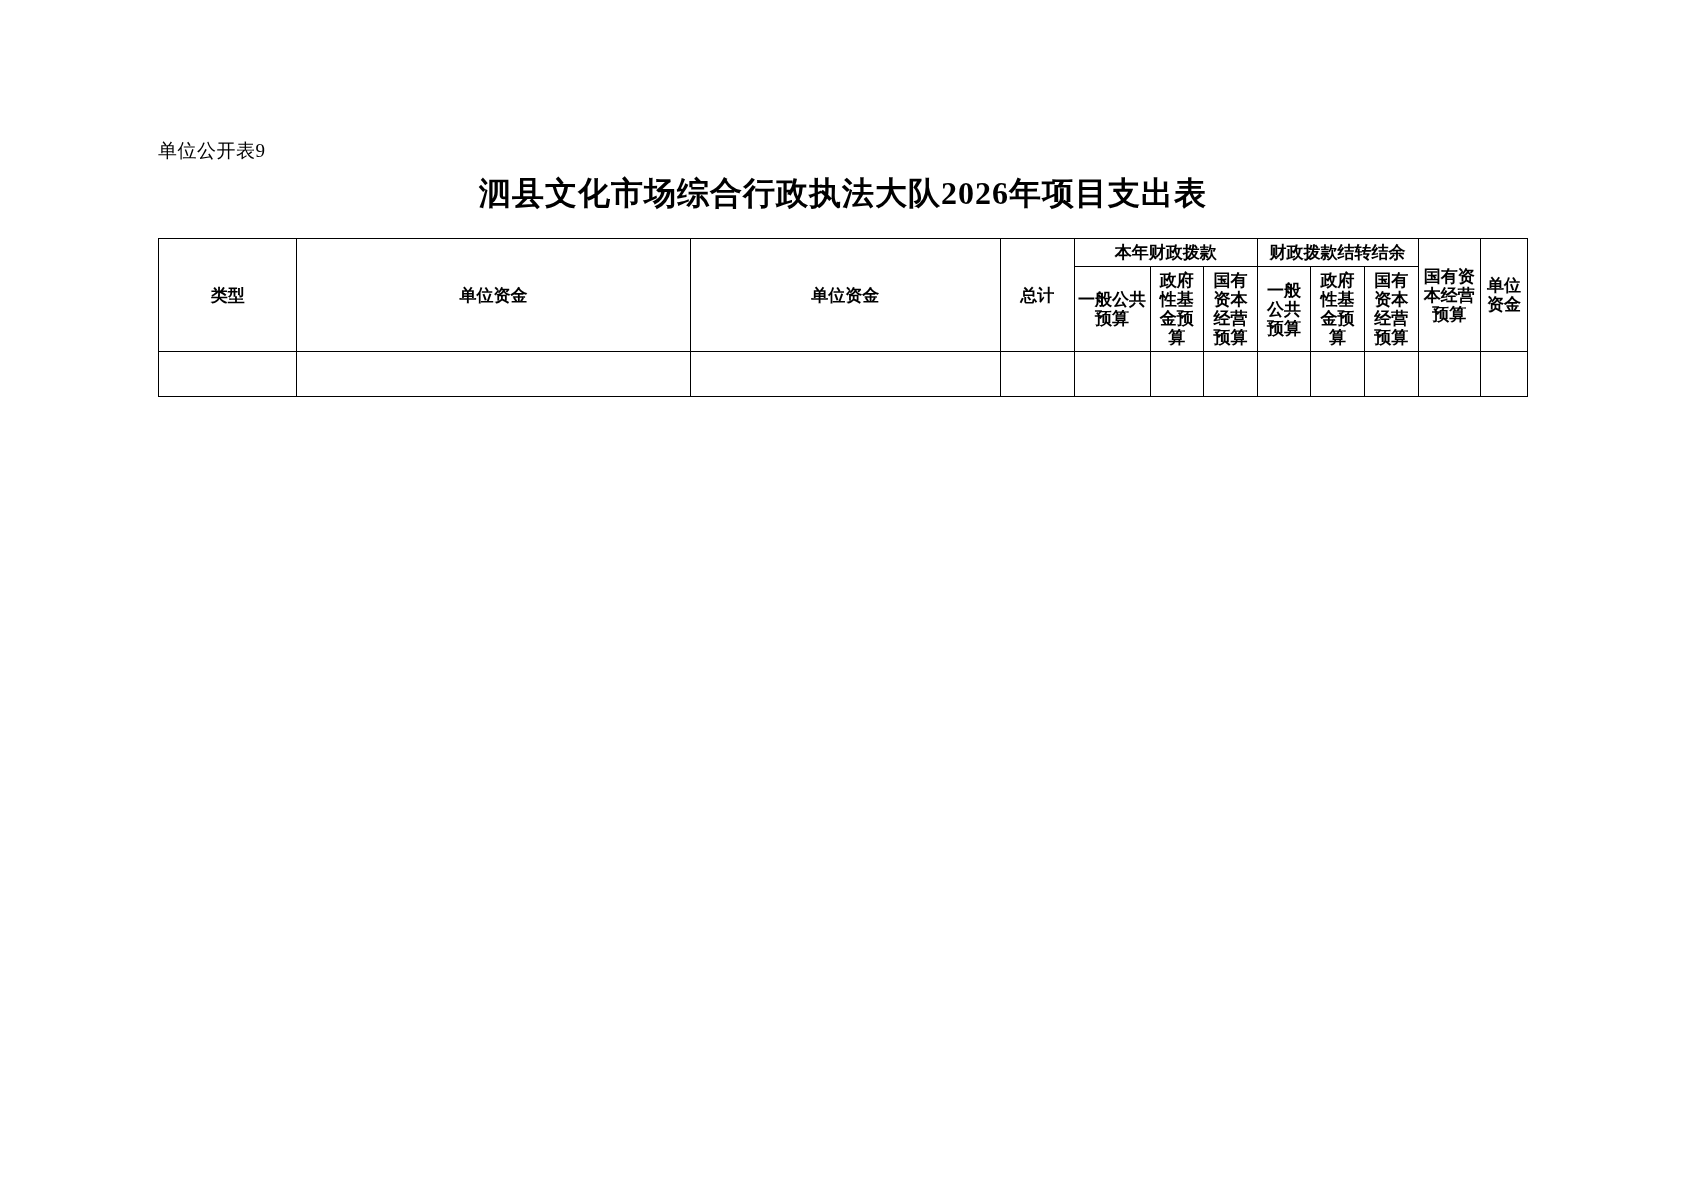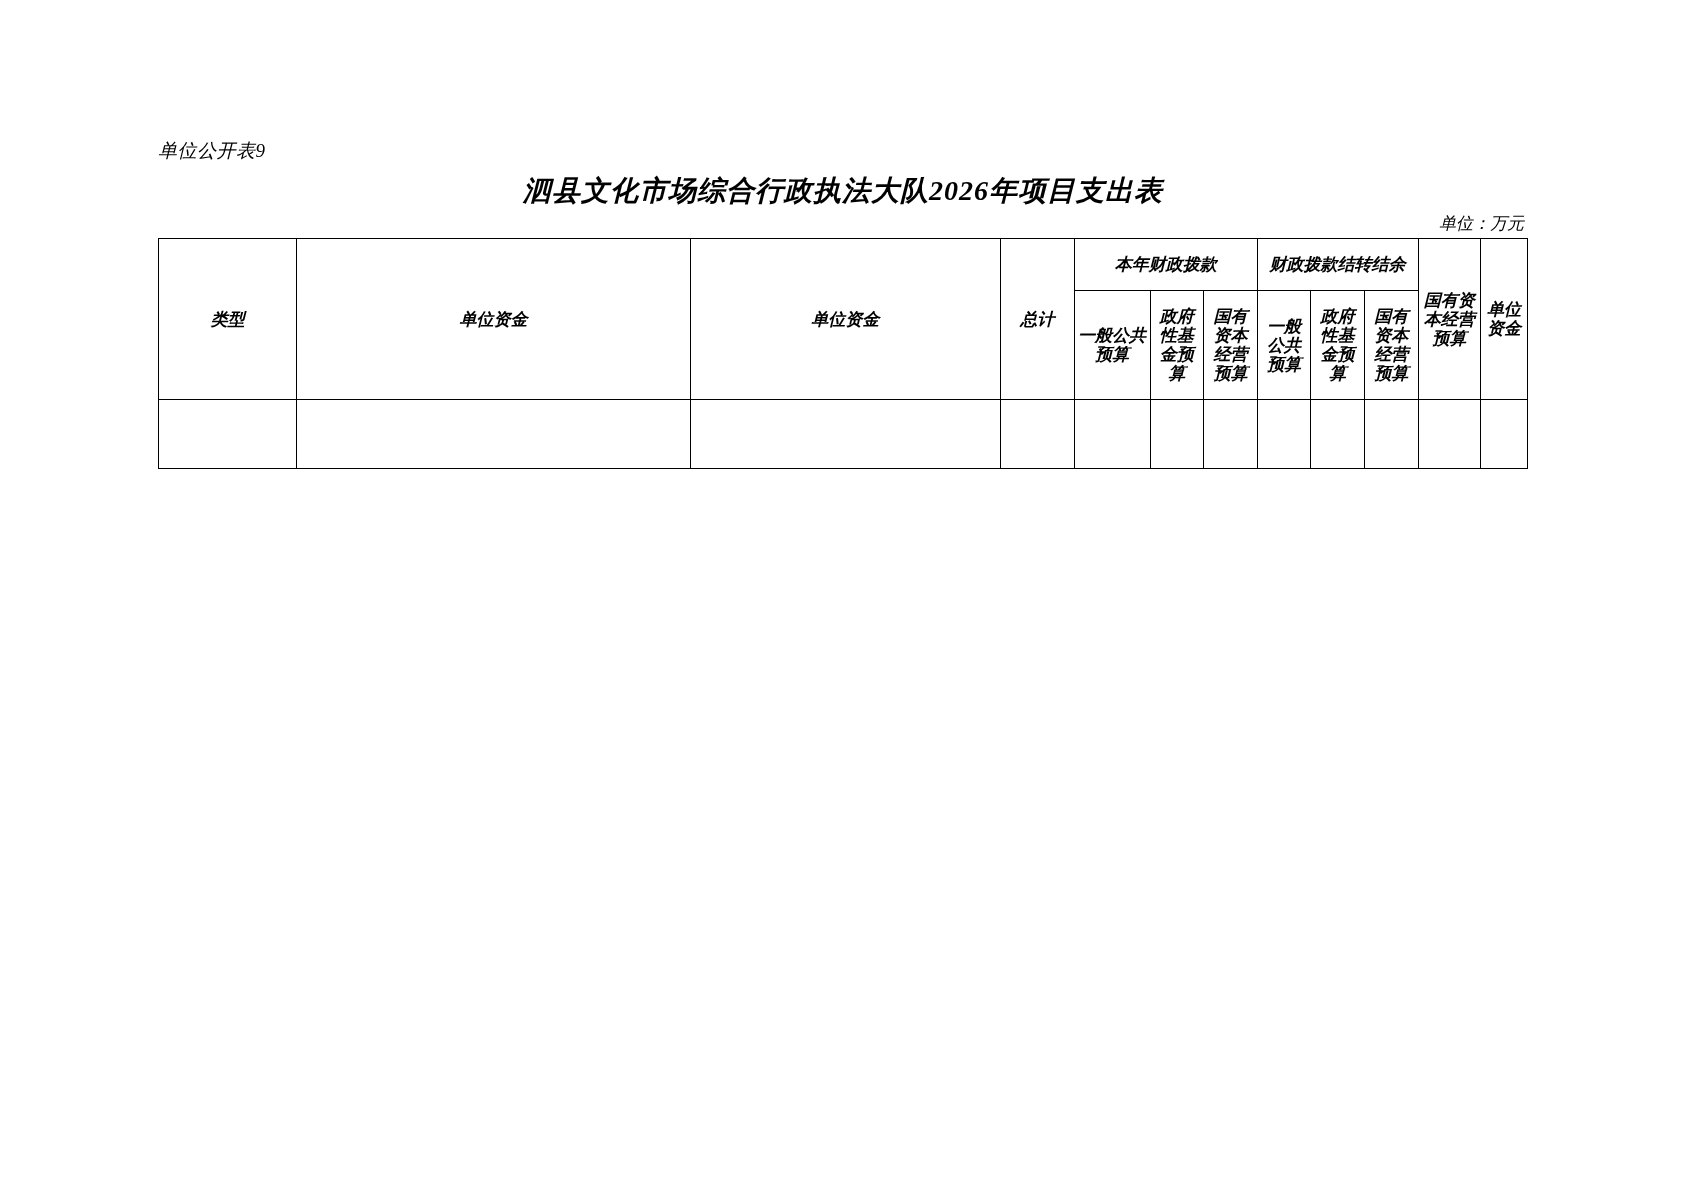--- a/index.html
+++ b/index.html
@@ -14,36 +14,35 @@
     color: #000000;
     position: relative;
     overflow: hidden;
   }
   .page {
     position: absolute;
     left: 0;
     top: 0;
     width: 1684px;
     height: 1190px;
-    font-style: italic;
   }
   .form-code {
     position: absolute;
     left: 158px;
     top: 138px;
     font-size: 19px;
     letter-spacing: 0.5px;
   }
   .doc-title {
     position: absolute;
     left: 158px;
     top: 172px;
     width: 1370px;
     text-align: center;
-    font-size: 28px;
+    font-size: 32px;
     font-weight: bold;
     letter-spacing: 1px;
   }
   .unit-note {
     position: absolute;
     left: 158px;
     top: 212px;
     width: 1370px;
     text-align: right;
     font-size: 17px;
@@ -58,21 +57,21 @@
     border-collapse: collapse;
     table-layout: fixed;
   }
   table.budget th,
   table.budget td {
     border: 1px solid #000000;
     text-align: center;
     vertical-align: middle;
     font-size: 17px;
     font-weight: bold;
-    padding: 16px 1px;
+    padding: 4px 1px;
     line-height: 1.12;
     word-break: break-all;
   }
   table.budget td.empty-cell {
     height: 36px;
     border: 1px solid #000000;
   }
   .h-main {
     font-size: 19px;
     margin-top: 16px;
@@ -102,21 +101,20 @@
 </style>
 </head>
 <body>
 
 <div class="page">
 
   <div class="form-code">单位公开表9</div>
 
   <div class="doc-title">泗县文化市场综合行政执法大队2026年项目支出表</div>
 
-  <div class="unit-note">单位：万元</div>
 
   <table class="budget">
     <colgroup>
       <col style="width:124px">
       <col style="width:352px">
       <col style="width:278px">
       <col style="width:66px">
       <col style="width:68px">
       <col style="width:48px">
       <col style="width:48px">

